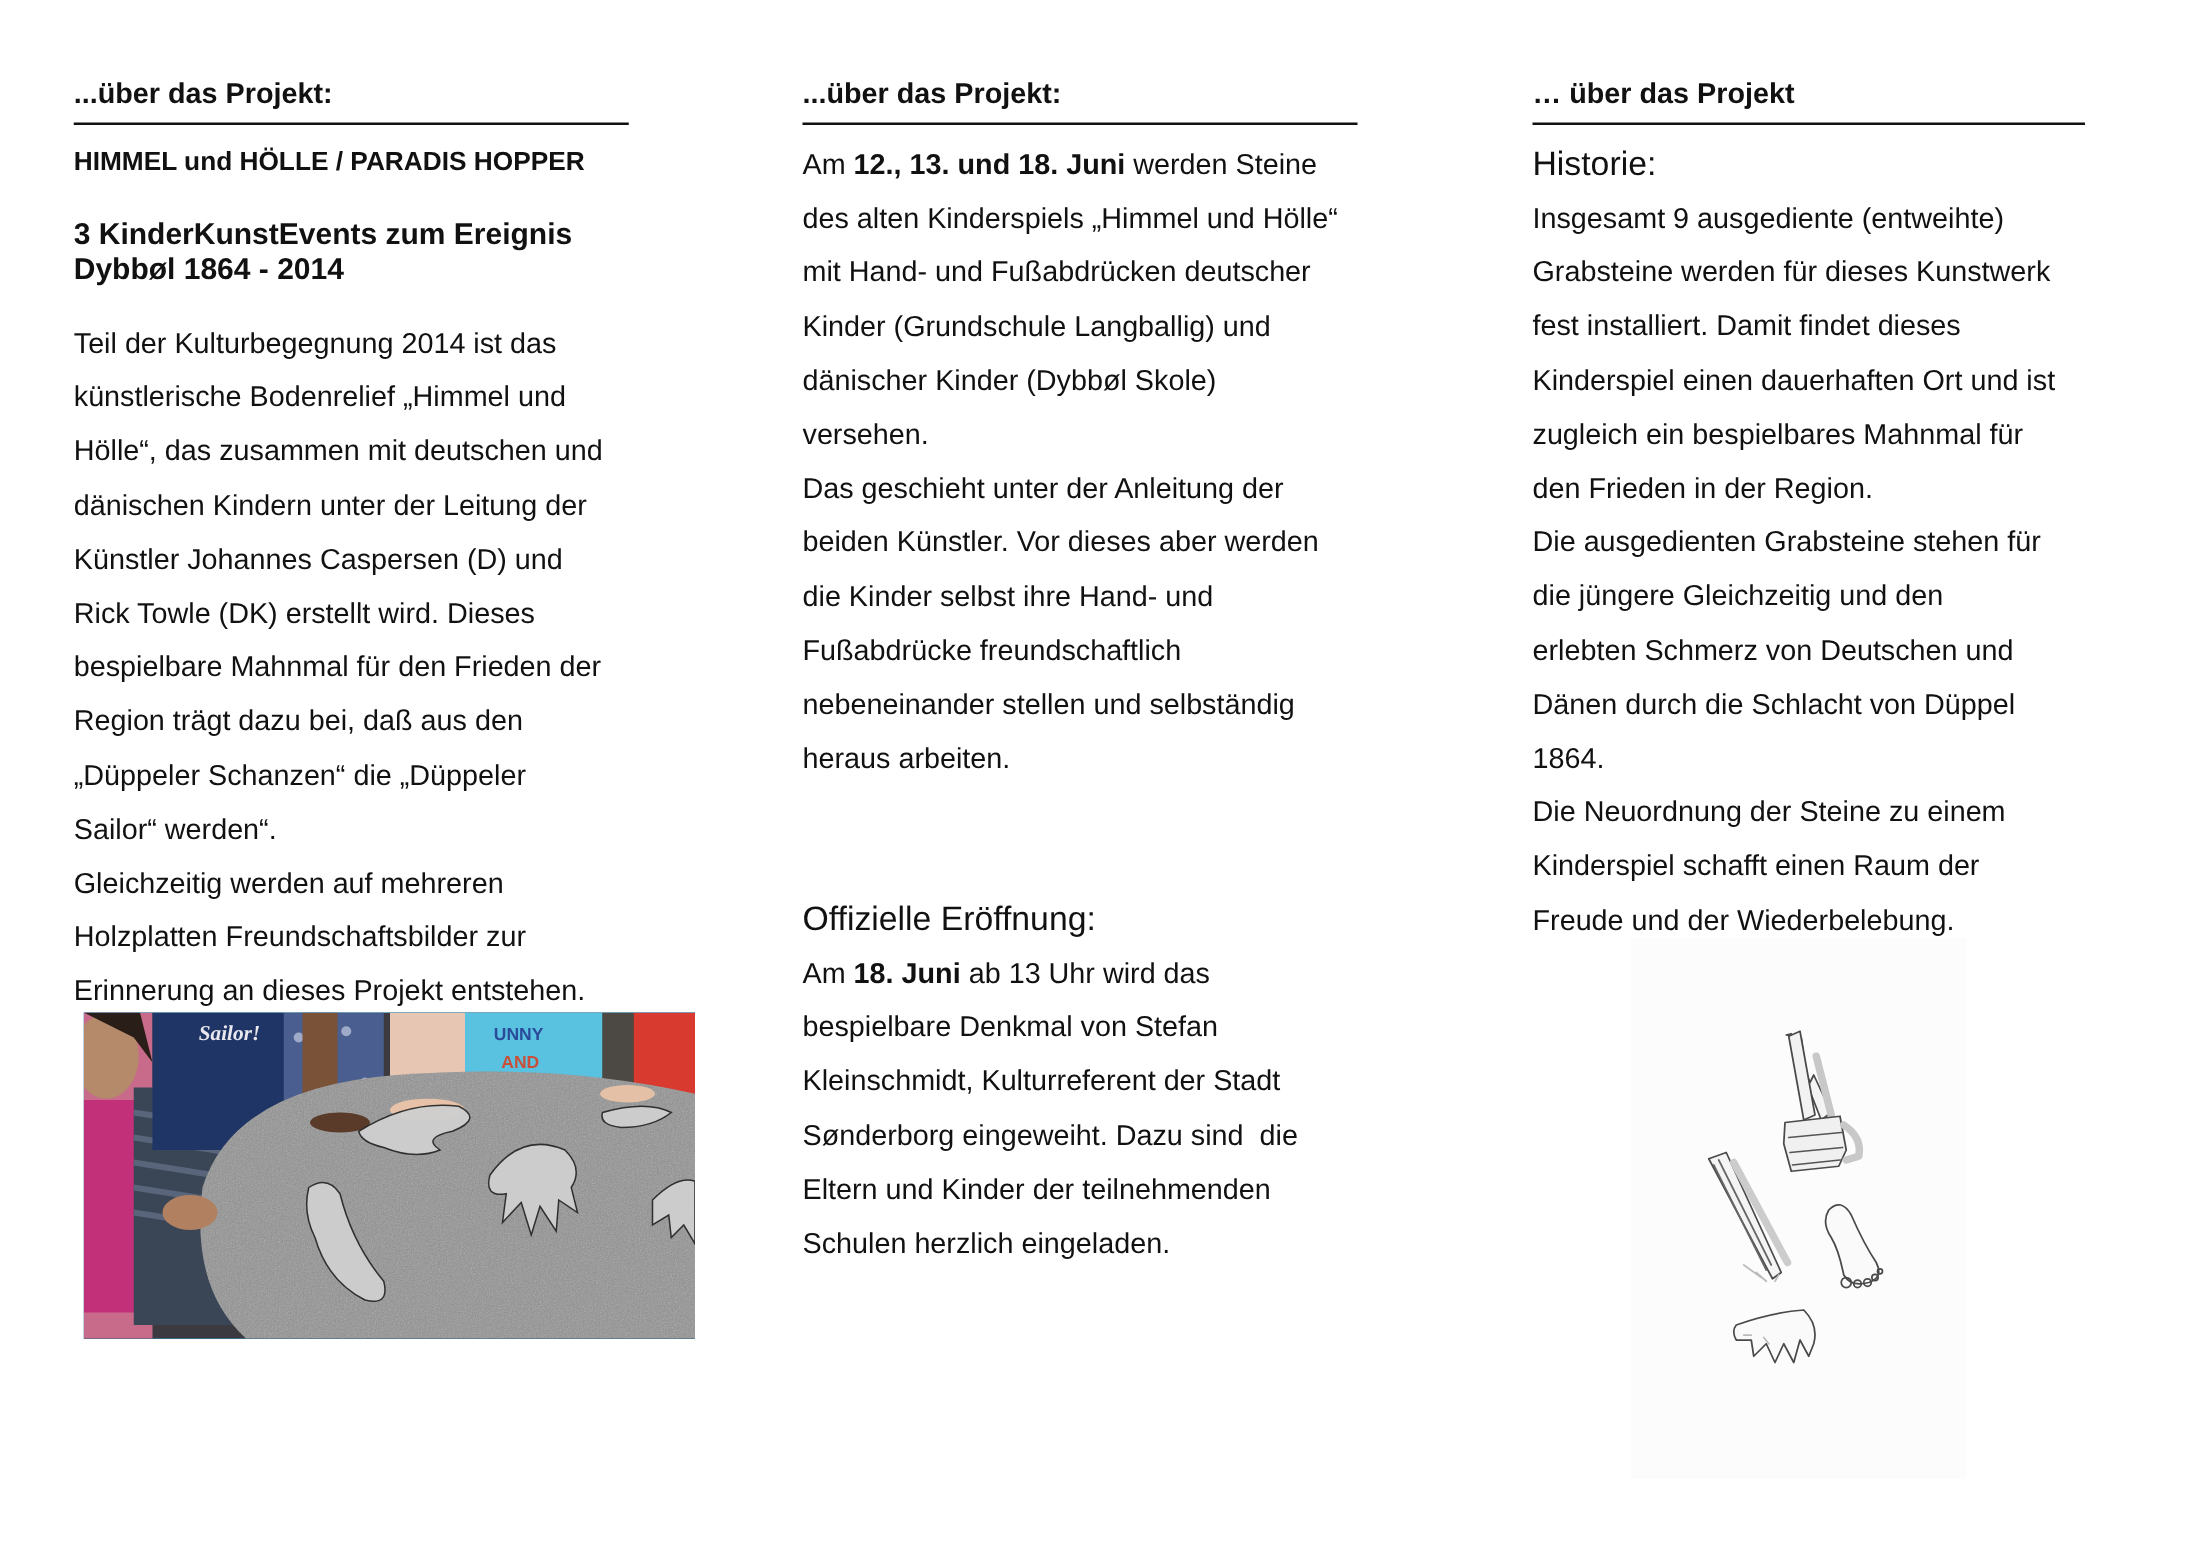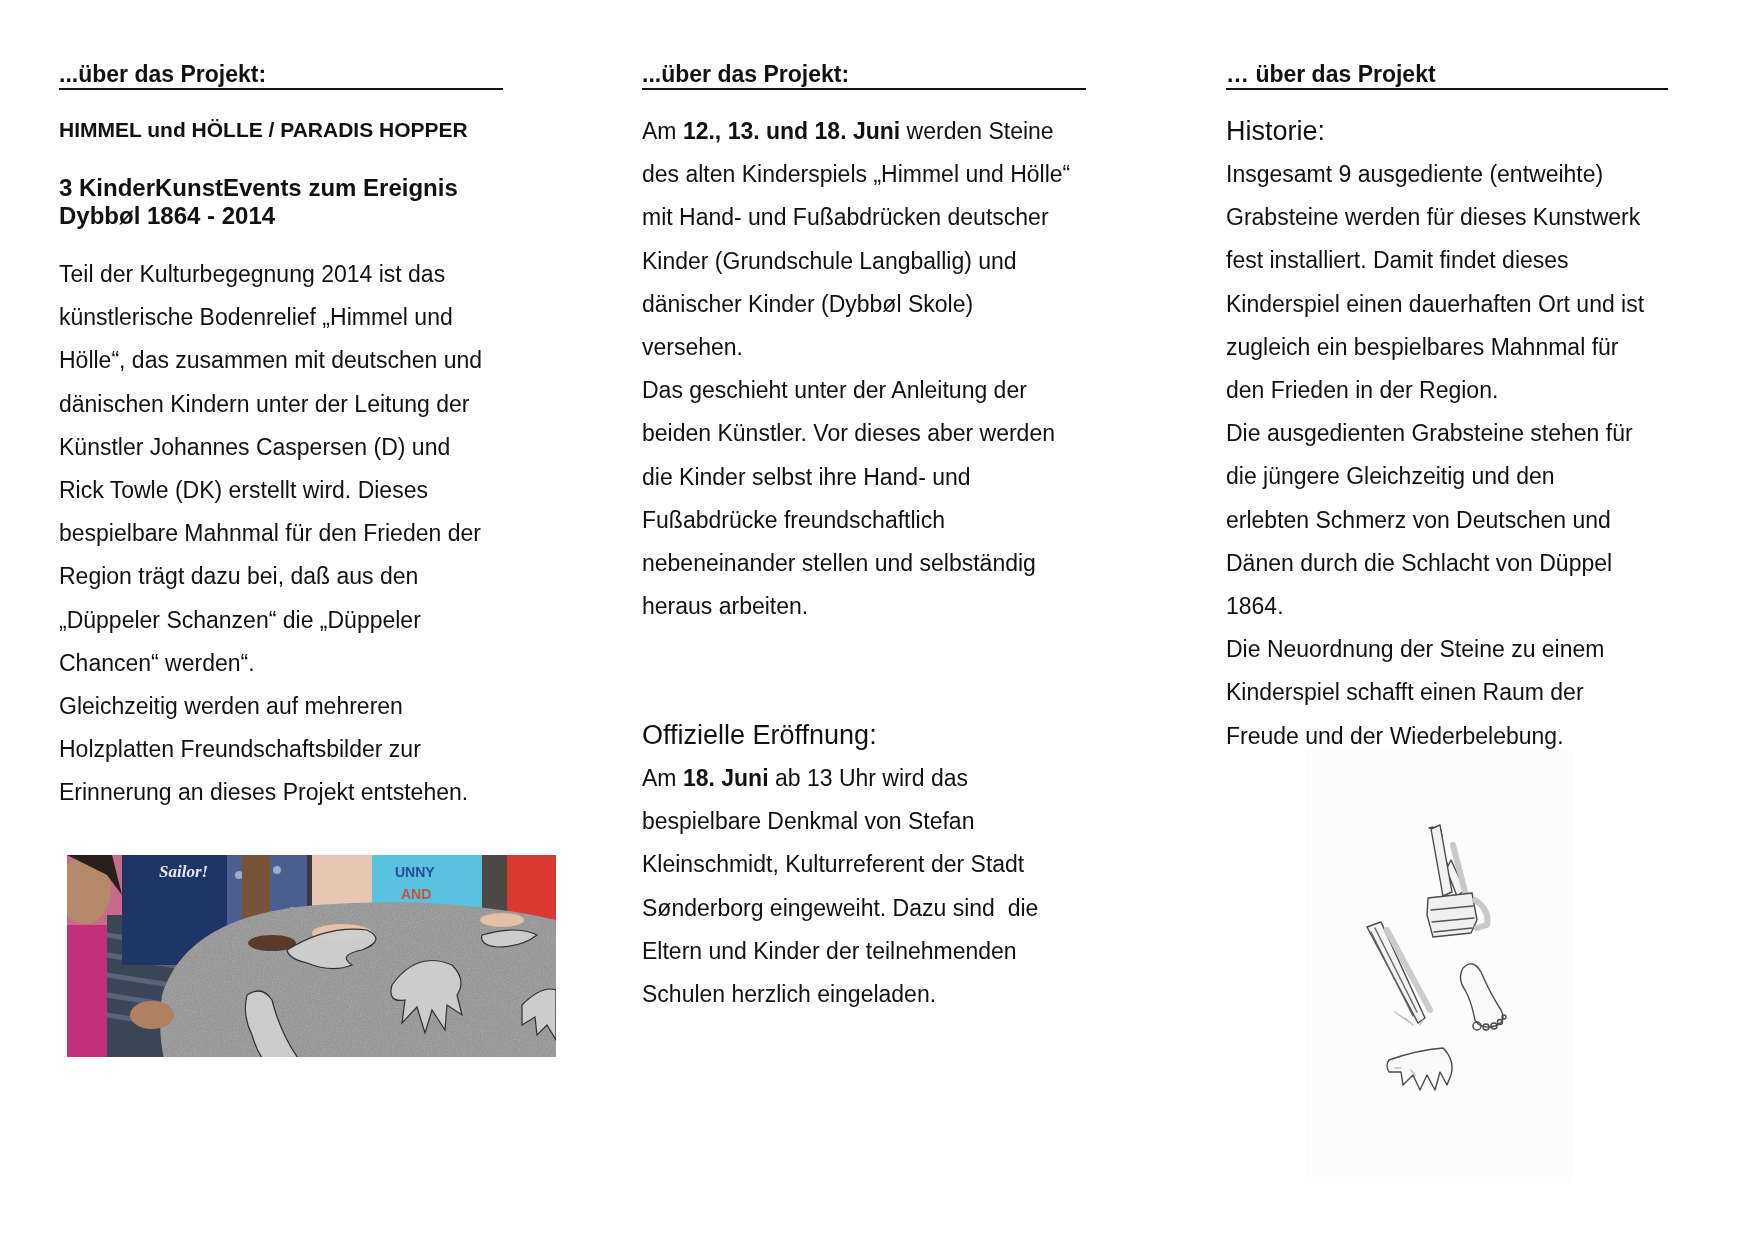--- a/index.html
+++ b/index.html
@@ -24,21 +24,21 @@
     .col-3 { left: 1226px; width: 500px; }
 
     .section-heading {
       position: absolute;
       top: 60px;
       left: 0;
       font-weight: bold;
       font-size: 23px;
       line-height: 28px;
       border-bottom: 2.5px solid #111;
-      padding-bottom: 0px;
+      padding-bottom: 10px;
       white-space: nowrap;
     }
     .col-1 .section-heading { width: 444px; }
     .col-2 .section-heading { width: 444px; }
     .col-3 .section-heading { width: 442px; }
 
     .subtitle-caps {
       position: absolute;
       top: 117px;
       left: 0;
@@ -77,23 +77,23 @@
       font-weight: normal;
       font-size: 27px;
       line-height: 43.2px;
       white-space: nowrap;
     }
 
     
     .photo {
       position: absolute;
       left: 67px;
-      top: 855px;
+      top: 810px;
       width: 489px;
-      height: 202px;
+      height: 261px;
       overflow: hidden;
       background: #0369a1;
     }
     .photo svg { display: block; }
 
     
     .sketch {
       position: absolute;
       left: 1305px;
       top: 750px;
@@ -116,21 +116,21 @@
   <div class="text-block intro">
     <span class="line">Teil der Kulturbegegnung 2014 ist das</span>
     <span class="line">künstlerische Bodenrelief „Himmel und</span>
     <span class="line">Hölle“, das zusammen mit deutschen und</span>
     <span class="line">dänischen Kindern unter der Leitung der</span>
     <span class="line">Künstler Johannes Caspersen (D) und</span>
     <span class="line">Rick Towle (DK) erstellt wird. Dieses</span>
     <span class="line">bespielbare Mahnmal für den Frieden der</span>
     <span class="line">Region trägt dazu bei, daß aus den</span>
     <span class="line">„Düppeler Schanzen“ die „Düppeler</span>
-    <span class="line">Chancen“ werden“.</span>
+    <span class="line">Sailor“ werden“.</span>
     <span class="line">Gleichzeitig werden auf mehreren</span>
     <span class="line">Holzplatten Freundschaftsbilder zur</span>
     <span class="line">Erinnerung an dieses Projekt entstehen.</span>
   </div>
 </div>
 
 <div class="photo">
   <svg width="489" height="261" viewBox="0 0 489 261" xmlns="http://www.w3.org/2000/svg">
     <defs>
       <filter id="grain" x="0" y="0" width="100%" height="100%">

